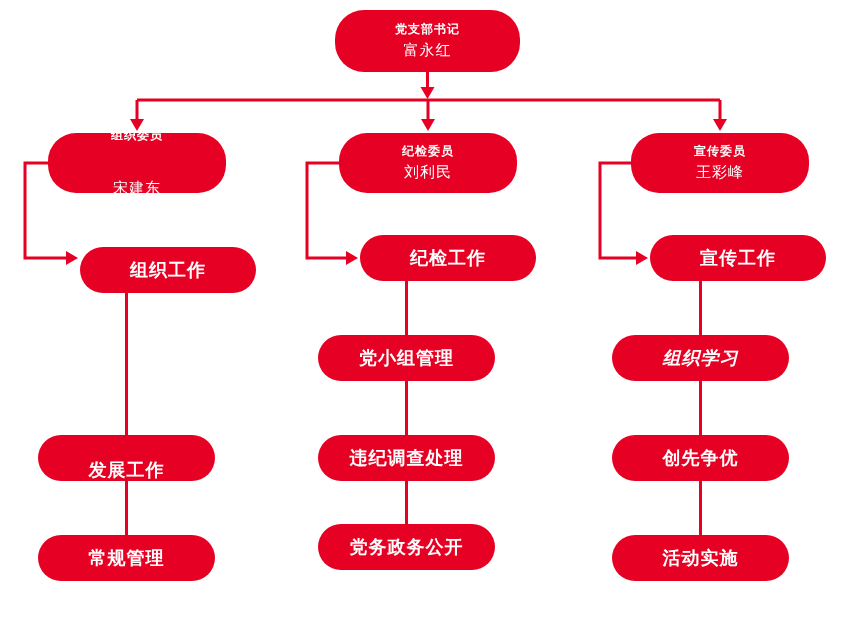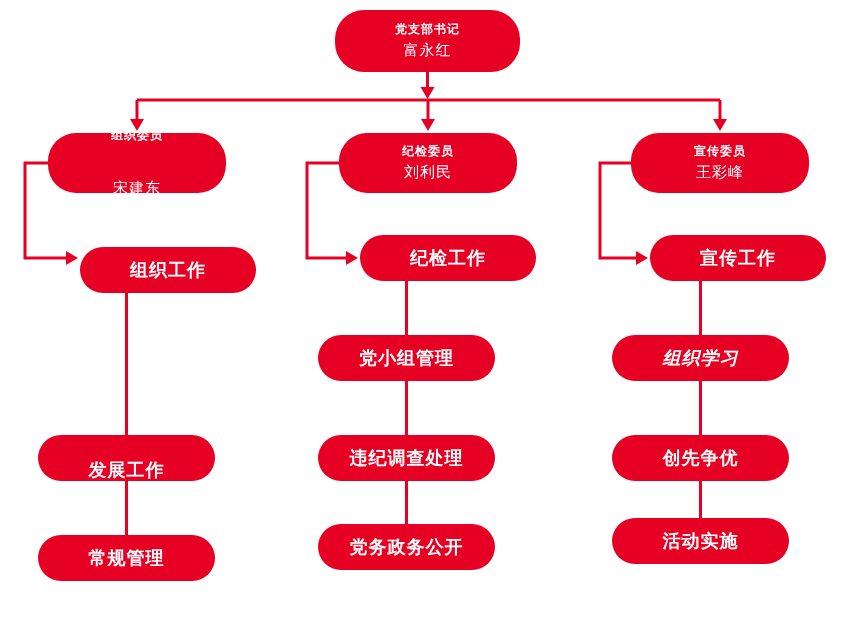--- a/index.html
+++ b/index.html
@@ -79,21 +79,21 @@
   .n-work-2 { left: 650px; top: 235px; width: 176px; }
   
   .n-task-0-0 { left: 38px;  top: 335px; width: 177px; }
   .n-task-0-1 { left: 38px;  top: 435px; width: 177px; justify-content: flex-end; }
   .n-task-0-2 { left: 38px;  top: 535px; width: 177px; }
   .n-task-1-0 { left: 318px; top: 335px; width: 177px; }
   .n-task-1-1 { left: 318px; top: 435px; width: 177px; }
   .n-task-1-2 { left: 318px; top: 524px; width: 177px; }
   .n-task-2-0 { left: 612px; top: 335px; width: 177px; font-style: italic; }
   .n-task-2-1 { left: 612px; top: 435px; width: 177px; }
-  .n-task-2-2 { left: 612px; top: 518px; width: 177px; }
+  .n-task-2-2 { left: 612px; top: 535px; width: 177px; }
 </style>
 </head>
 <body>
 
 <div class="canvas">
 
   <svg class="connectors" viewBox="0 0 850 642" xmlns="http://www.w3.org/2000/svg">
 
     <line x1="427.5" y1="72" x2="427.5" y2="88"></line>
     <polygon points="420.5,87 434.5,87 427.5,99"></polygon>

